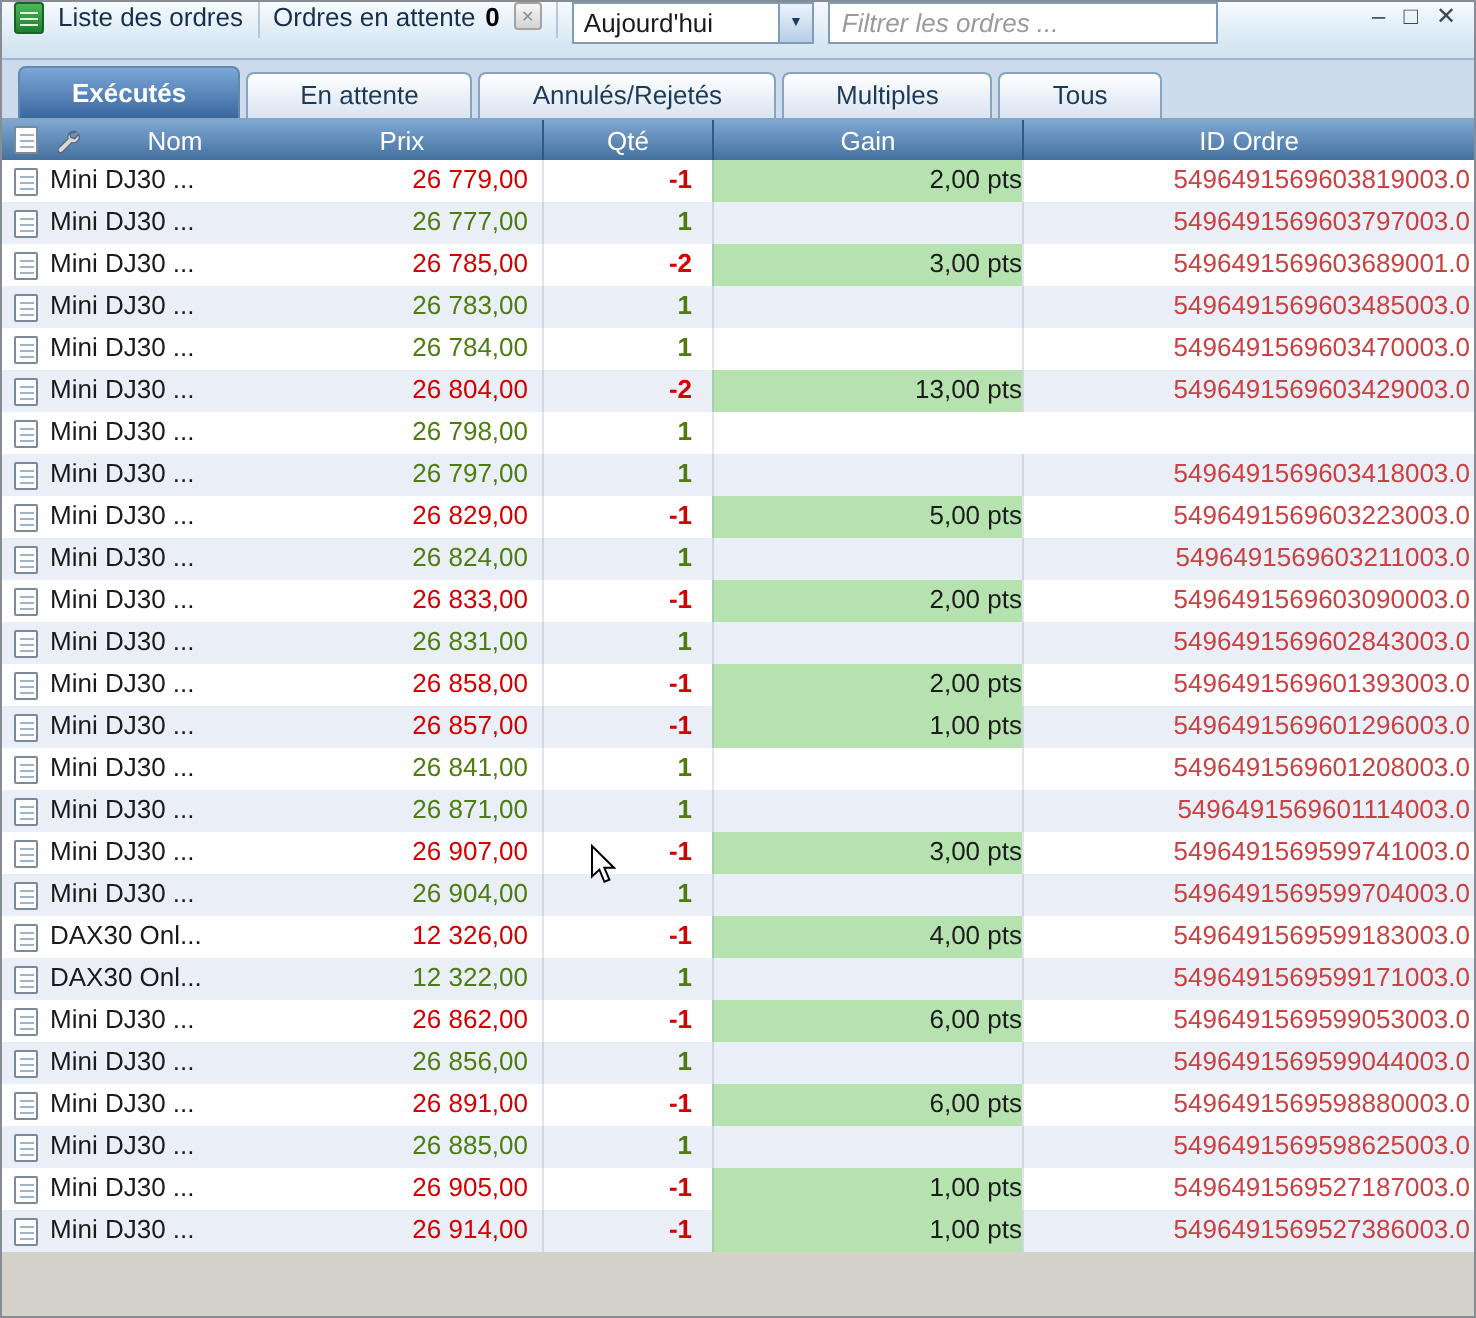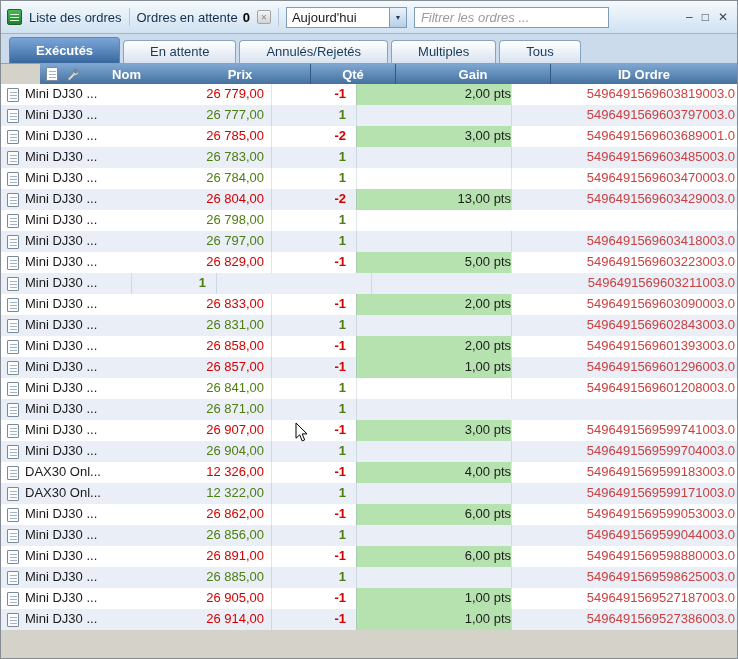--- a/index.html
+++ b/index.html
@@ -7,21 +7,21 @@
   body { font-family:"Liberation Sans", sans-serif; }
 
   .window {
     position:relative; width:738px; height:659px;
     background:#d5d2ca; border:1px solid #858c94; overflow:hidden;
     font-size:13px; color:#1a1a1a;
   }
 
   
   .titlebar {
-    height:29px; display:flex; align-items:center; gap:7px; padding:16px 6px;
+    height:29px; display:flex; align-items:flex-start; gap:7px; padding:0 6px;
     background:linear-gradient(#f5fafd,#cfe1f1);
     border-bottom:1px solid #9fb6cd;
   }
   .app-icon {
     width:15px; height:16px; flex:0 0 auto;
     border:1px solid #186326; border-radius:2px;
     background-image:
       linear-gradient(#e2f6e2,#e2f6e2),
       linear-gradient(#e2f6e2,#e2f6e2),
       linear-gradient(#e2f6e2,#e2f6e2),
@@ -67,21 +67,21 @@
   }
   .tab.active {
     height:26px; padding-top:5px; font-weight:bold; color:#fff;
     background:linear-gradient(#7ca6d8,#39689f);
     border-color:#6188ad;
   }
 
   
   .thead {
     display:flex; height:20px; align-items:center;
-    background:linear-gradient(#7fa7d2,#44719f); color:#fff; font-weight:bold;margin-left:39px;
+    background:linear-gradient(#7fa7d2,#44719f); color:#fff; font-weight:normal;
   }
   .th { height:100%; display:flex; align-items:center; justify-content:center; }
   .th-icon { width:24px; }
   .th-name { width:106px; padding:0 2px; justify-content:flex-start; gap:6px; }
   .th-name .th-label { flex:1; text-align:center; }
   .th-price { width:140px; }
   .th-qty { width:85px; border-left:1px solid #2f5a86; }
   .th-gain { width:155px; border-left:1px solid #2f5a86; }
   .th-id { flex:1; border-left:1px solid #2f5a86; }
 
@@ -265,20 +265,21 @@
     <div class="cell c-price sell">26 829,00</div>
     <div class="cell c-qty sell">-1</div>
     <div class="cell c-gain has-gain">5,00 pts</div>
     <div class="cell c-id">5496491569603223003.0</div>
   </div>
         <div class="row alt">
     <div class="cell c-icon">
       <span class="doc-icon"></span>
     </div>
     <div class="cell c-name">Mini DJ30 ...</div>
+    <div class="cell c-price buy">26 824,00</div>
     <div class="cell c-qty buy">1</div>
     <div class="cell c-gain"></div>
     <div class="cell c-id">5496491569603211003.0</div>
   </div>
         <div class="row">
     <div class="cell c-icon">
       <span class="doc-icon"></span>
     </div>
     <div class="cell c-name">Mini DJ30 ...</div>
     <div class="cell c-price sell">26 833,00</div>
@@ -327,20 +328,21 @@
     <div class="cell c-id">5496491569601208003.0</div>
   </div>
         <div class="row alt">
     <div class="cell c-icon">
       <span class="doc-icon"></span>
     </div>
     <div class="cell c-name">Mini DJ30 ...</div>
     <div class="cell c-price buy">26 871,00</div>
     <div class="cell c-qty buy">1</div>
     <div class="cell c-gain"></div>
+    <div class="cell c-id">5496491569601114003.0</div>
   </div>
         <div class="row">
     <div class="cell c-icon">
       <span class="doc-icon"></span>
     </div>
     <div class="cell c-name">Mini DJ30 ...</div>
     <div class="cell c-price sell">26 907,00</div>
     <div class="cell c-qty sell">-1</div>
     <div class="cell c-gain has-gain">3,00 pts</div>
     <div class="cell c-id">5496491569599741003.0</div>

